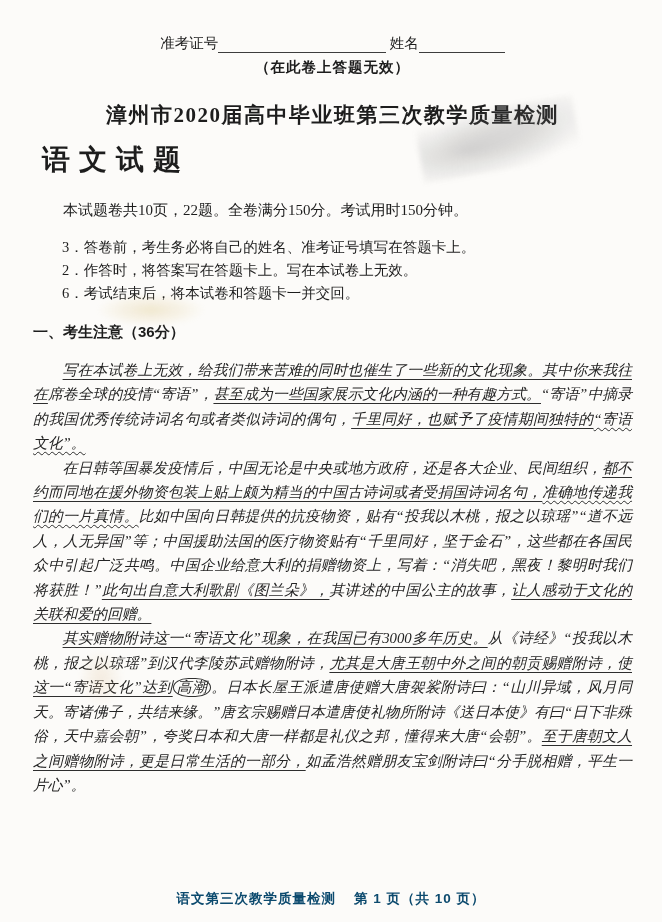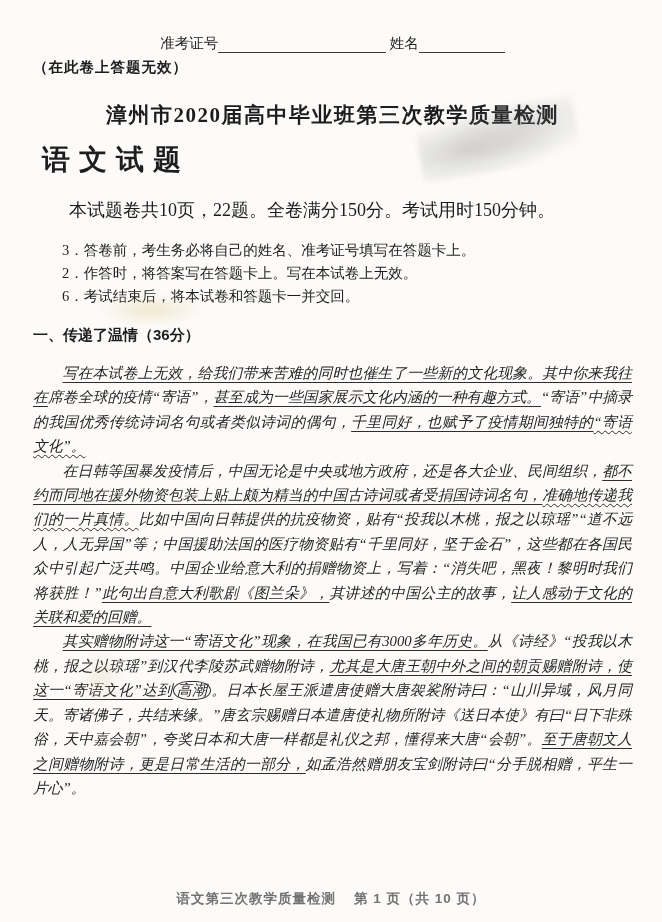--- a/index.html
+++ b/index.html
@@ -27,20 +27,21 @@
   }
   .blank-line{
     display:inline-block;
     border-bottom:1.2px solid #3d3d3d;
     height:15px;
     vertical-align:bottom;
   }
   .blank-admission{ width:168px; }
   .blank-name{ width:86px; }
   .invalid-notice{
+    text-align:center;
     font-size:14.5px;
     font-weight:bold;
     margin-top:5px;
     letter-spacing:1px;
   }
 
   .exam-title{
     text-align:center;
     font-size:21px;
     font-weight:bold;
@@ -51,21 +52,21 @@
     text-align:left;
     font-size:28px;
     font-weight:bold;
     margin-top:12px;
     letter-spacing:9px;
     text-indent:9px;
   }
 
   .exam-info{
     margin-top:20px;
-    font-size:18px;
+    font-size:15px;
     text-indent:2em;
     line-height:22px;
     font-family:Liberation Serif, serif;
   }
   .notice-heading{
     font-family:"Liberation Sans","DejaVu Sans",sans-serif;
     font-weight:bold;
     font-size:14.5px;
     margin-top:3px;
     line-height:22px;
@@ -127,21 +128,21 @@
   }
 
   .footer{
     position:absolute;
     left:0; bottom:14px;
     width:100%;
     text-align:center;
     font-family:"Liberation Sans","DejaVu Sans",sans-serif;
     font-weight:bold;
     font-size:13.5px;
-    color:#737373;
+    color:#0c4a6e;
     letter-spacing:1px;
   }
   .footer .gap{ display:inline-block; width:18px; }
 
   
   .smudge{
     position:absolute;
     left:418px; top:108px;
     width:160px; height:62px;
     background:
@@ -186,21 +187,21 @@
     <div class="exam-title">漳州市2020届高中毕业班第三次教学质量检测</div>
 
     <div class="subject-title">语文试题</div>
 
     <p class="exam-info">本试题卷共10页，22题。全卷满分150分。考试用时150分钟。</p>
 
     <p class="notice-item">3．答卷前，考生务必将自己的姓名、准考证号填写在答题卡上。</p>
     <p class="notice-item">2．作答时，将答案写在答题卡上。写在本试卷上无效。</p>
     <p class="notice-item">6．考试结束后，将本试卷和答题卡一并交回。</p>
 
-    <p class="section-heading">一、传递了温情（36分）</p>
+    <p class="section-heading">一、考生注意（36分）</p>
 
     <div class="article">
         <p><span class="seg-u">写在本试卷上无效，给我们带来苦难的同时也催生了一些新的文化现象。其中你来我往在</span><span class="seg-p">席卷全球的疫情“寄语”，</span><span class="seg-u">甚至成为一些国家展示文化内涵的一种有趣方式。</span><span class="seg-p">“寄语”中摘录的我国优秀传统诗词名句或者类似诗词的偶句，</span><span class="seg-u">千里同好，也赋予了疫情期间独特的</span><span class="seg-w">“寄语文化”。</span></p>
         <p><span class="seg-p">在日韩等国暴发疫情后，中国无论是中央或地方政府，还是各大企业、民间组织，</span><span class="seg-u">都不约而同地在援外物资包装上贴上颇为精当的中国古诗词或者受捐国诗词名句，</span><span class="seg-w">准确地传递我们的一片真情。</span><span class="seg-p">比如中国向日韩提供的抗疫物资，贴有“投我以木桃，报之以琼瑶”“道不远人，人无异国”等；中国援助法国的医疗物资贴有“千里同好，坚于金石”，这些都在各国民众中引起广泛共鸣。中国企业给意大利的捐赠物资上，写着：“消失吧，黑夜！黎明时我们将获胜！”</span><span class="seg-u">此句出自意大利歌剧《图兰朵》，</span><span class="seg-p">其讲述的中国公主的故事，</span><span class="seg-u">让人感动于文化的关联和爱的回赠。</span></p>
         <p><span class="seg-u">其实赠物附诗这一“寄语文化”现象，在我国已有3000多年历史。</span><span class="seg-p">从《诗经》“投我以木桃，报之以琼瑶”到汉代李陵苏武赠物附诗，</span><span class="seg-u">尤其是大唐王朝中外之间的朝贡赐赠附诗，使这一“寄语文化”达到</span><span class="seg-c">高潮</span><span class="seg-p">。日本长屋王派遣唐使赠大唐袈裟附诗曰：“山川异域，风月同天。寄诸佛子，共结来缘。”唐玄宗赐赠日本遣唐使礼物所附诗《送日本使》有曰“日下非殊俗，天中嘉会朝”，夸奖日本和大唐一样都是礼仪之邦，懂得来大唐“会朝”。</span><span class="seg-u">至于唐朝文人之间赠物附诗，更是日常生活的一部分，</span><span class="seg-p">如孟浩然赠朋友宝剑附诗曰“分手脱相赠，平生一片心”。</span></p>
       </div>
 
   </div>
 
   <div class="footer">

